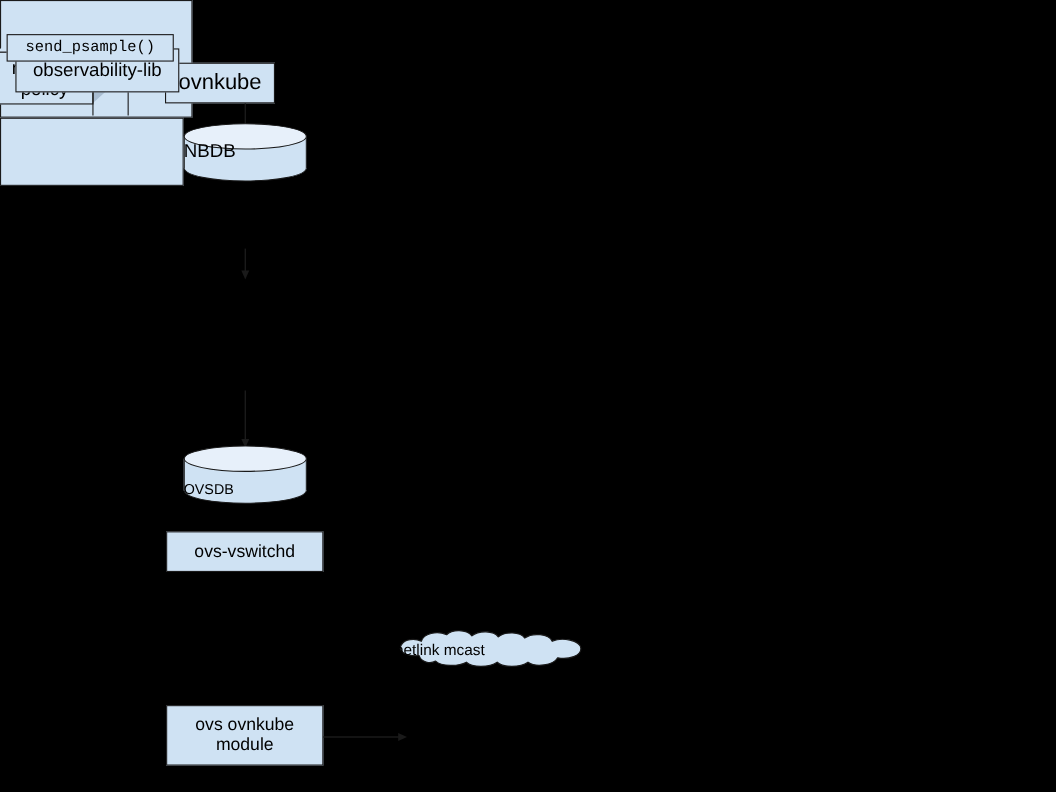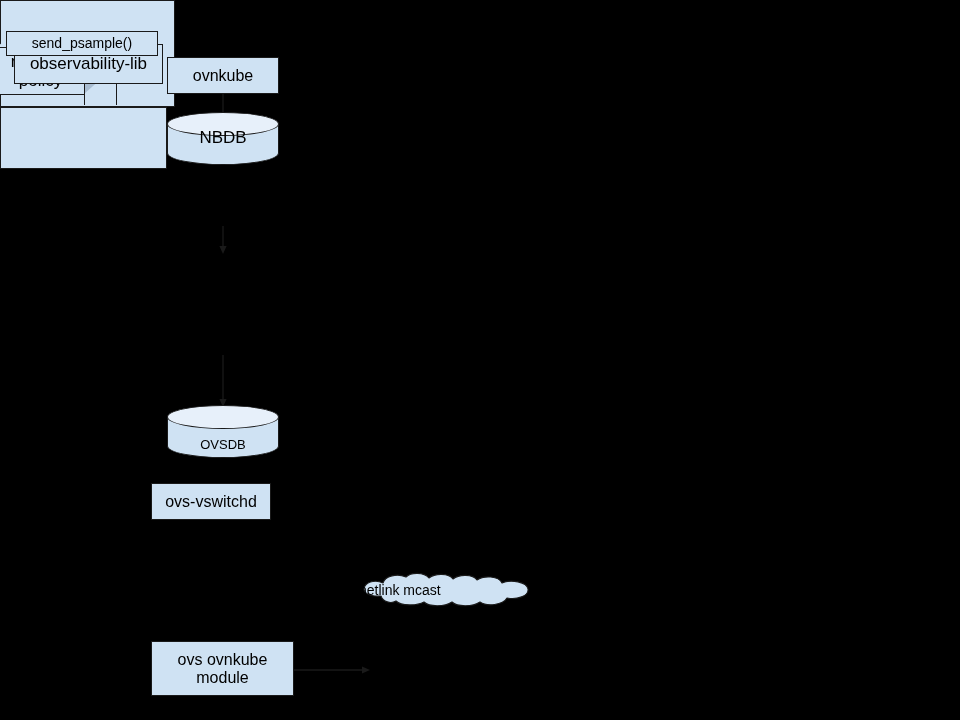--- a/index.html
+++ b/index.html
@@ -107,21 +107,20 @@
     right: 0;
     background: #e7f0fa;
     border: 1px solid #1a1a1a;
     border-radius: 50%;
     box-sizing: border-box;
   }
   .cyl-label {
     position: absolute;
     left: 0;
     right: 0;
-    text-align: center;
     color: #000;
   }
   
   .cloud {
     position: absolute;
   }
   .cloud svg {
     display: block;
   }
   .cloud-label {
@@ -152,21 +151,21 @@
     <div class="cube-top" style="left:-4px; top:32px; width:106px; height:16px;
                 clip-path: polygon(18px 0, 106px 0, 88px 16px, 0 16px);"></div>
     <div class="cube-side" style="left:84px; top:32px; width:18px; height:62px;
                 clip-path: polygon(18px 0, 18px 46px, 0 62px, 0 16px);"></div>
     <div class="cube-front" style="left:-4px; top:47px; width:89px; height:48px; font-size:17px;">
       <span>network
 policy</span>
     </div>
   </div>
 
-  <div class="node box" style="left:167px; top:57px; width:112px; height:37px; font-size:16px;">
+  <div class="node box" style="left:150px; top:57px; width:100px; height:37px; font-size:20px;">
     <span>ovnkube</span>
   </div>
 
   <div class="conn" style="left:216px; top:94px; width:14px; height:30px;">
     <svg width="14" height="30" viewBox="0 0 14 30">
       <line x1="7" y1="0" x2="7" y2="22" stroke="#1a1a1a" stroke-width="1.3"></line>
       <polygon points="7,28 3.4,20 10.6,20" fill="#1a1a1a"></polygon>
     </svg>
   </div>
 
@@ -194,21 +193,21 @@
     </svg>
   </div>
 
   <div class="cyl" style="left:167px; top:405px; width:112px; height:53px;">
     <div class="cyl-bottom" style="top:29px; height:24px;"></div>
     <div class="cyl-body" style="top:12px; height:29px;"></div>
     <div class="cyl-top" style="top:0; height:24px;"></div>
     <div class="cyl-label" style="top:32px; font-size:13px;">OVSDB</div>
   </div>
 
-  <div class="node box" style="left:151px; top:483px; width:120px; height:37px; font-size:16px;">
+  <div class="node box" style="left:151px; top:483px; width:143px; height:37px; font-size:16px;">
     <span>ovs-vswitchd</span>
   </div>
 
   <div class="container-node" style="left:334px; top:55px; width:173px; height:105px;">
     <div class="container-title" style="top:12px; font-size:16px;">ovnkube-observ</div>
     <div class="node inner-box" style="left:14px; top:44px; width:149px; height:40px; font-size:17px;">
       <span>observability-lib</span>
     </div>
     <div class="divider" style="left:84px; top:84px; height:21px;"></div>
     <div class="divider" style="left:116px; top:84px; height:21px;"></div>
@@ -242,18 +241,18 @@
 
   <div class="conn" style="left:294px; top:663px; width:78px; height:14px;">
     <svg width="78" height="14" viewBox="0 0 78 14">
       <line x1="0" y1="7" x2="70" y2="7" stroke="#1a1a1a" stroke-width="1.3"></line>
       <polygon points="76,7 68,3.4 68,10.6" fill="#1a1a1a"></polygon>
     </svg>
   </div>
 
   <div class="container-node" style="left:364px; top:638px; width:165px; height:60px;">
     <div class="container-title" style="top:10px; font-size:16px;">psample module</div>
-    <div class="node inner-box" style="left:6px; top:31px; width:152px; height:25px; font-size:14px;">
+    <div class="node inner-box" style="left:6px; top:31px; width:152px; height:25px; font-size:14px;font-family:Liberation Mono, monospace;">
       <span>send_psample()</span>
     </div>
   </div>
 
 </div>
 
 </body></html>

